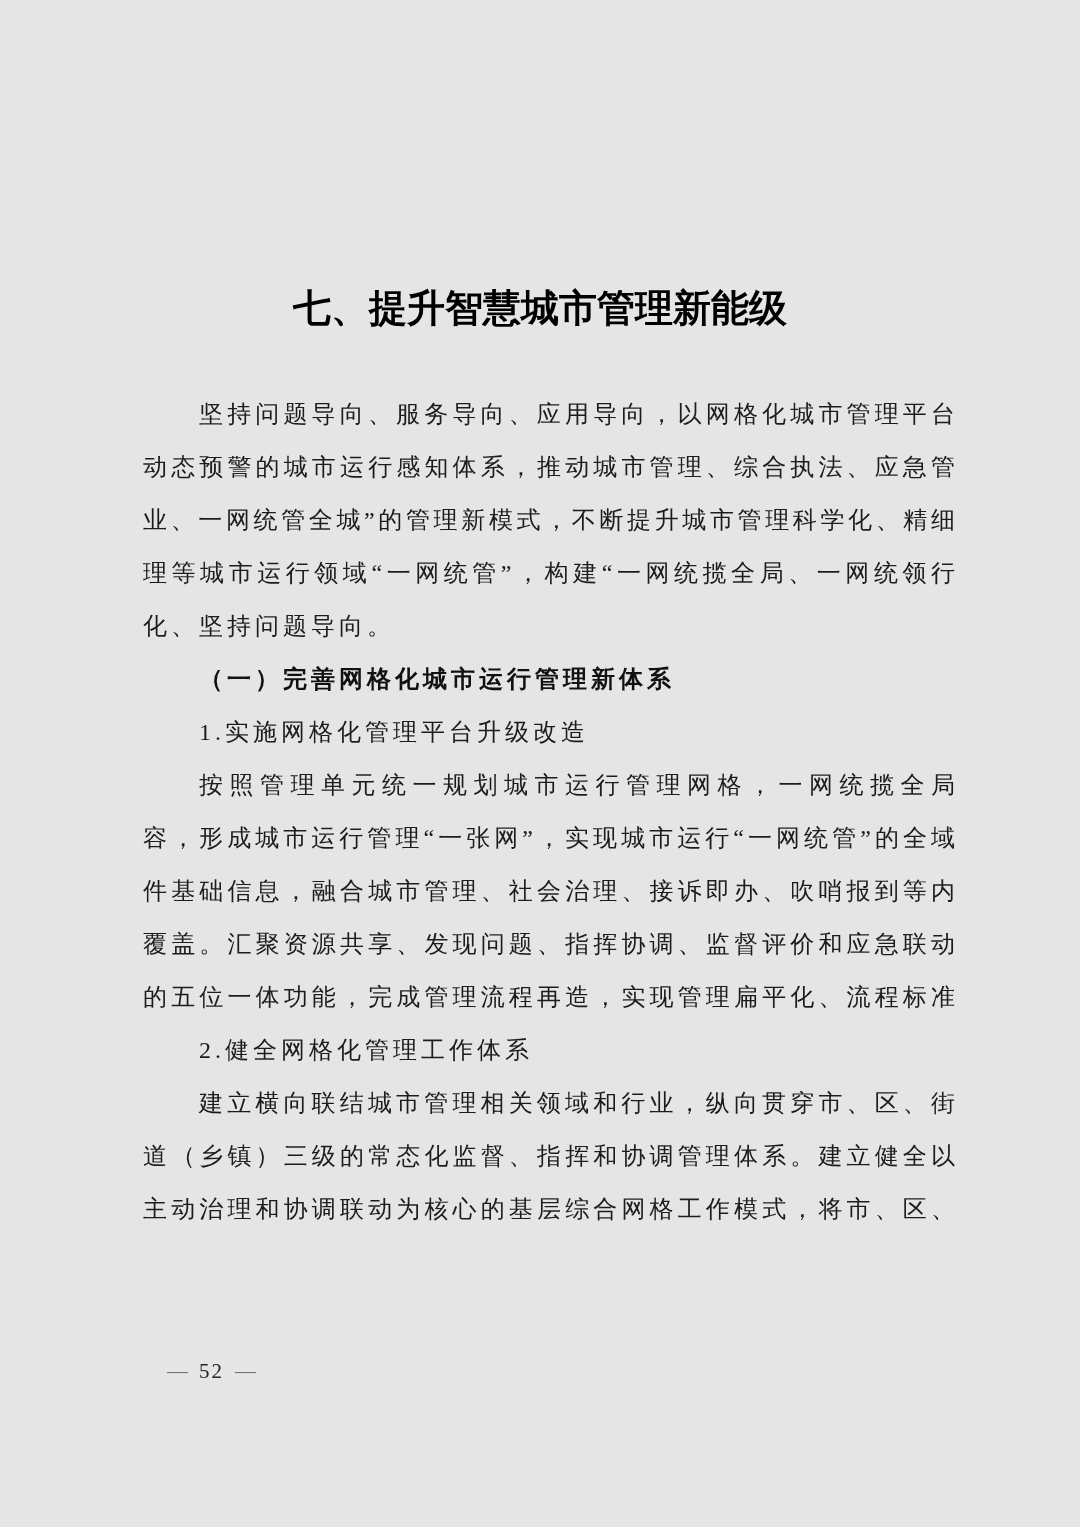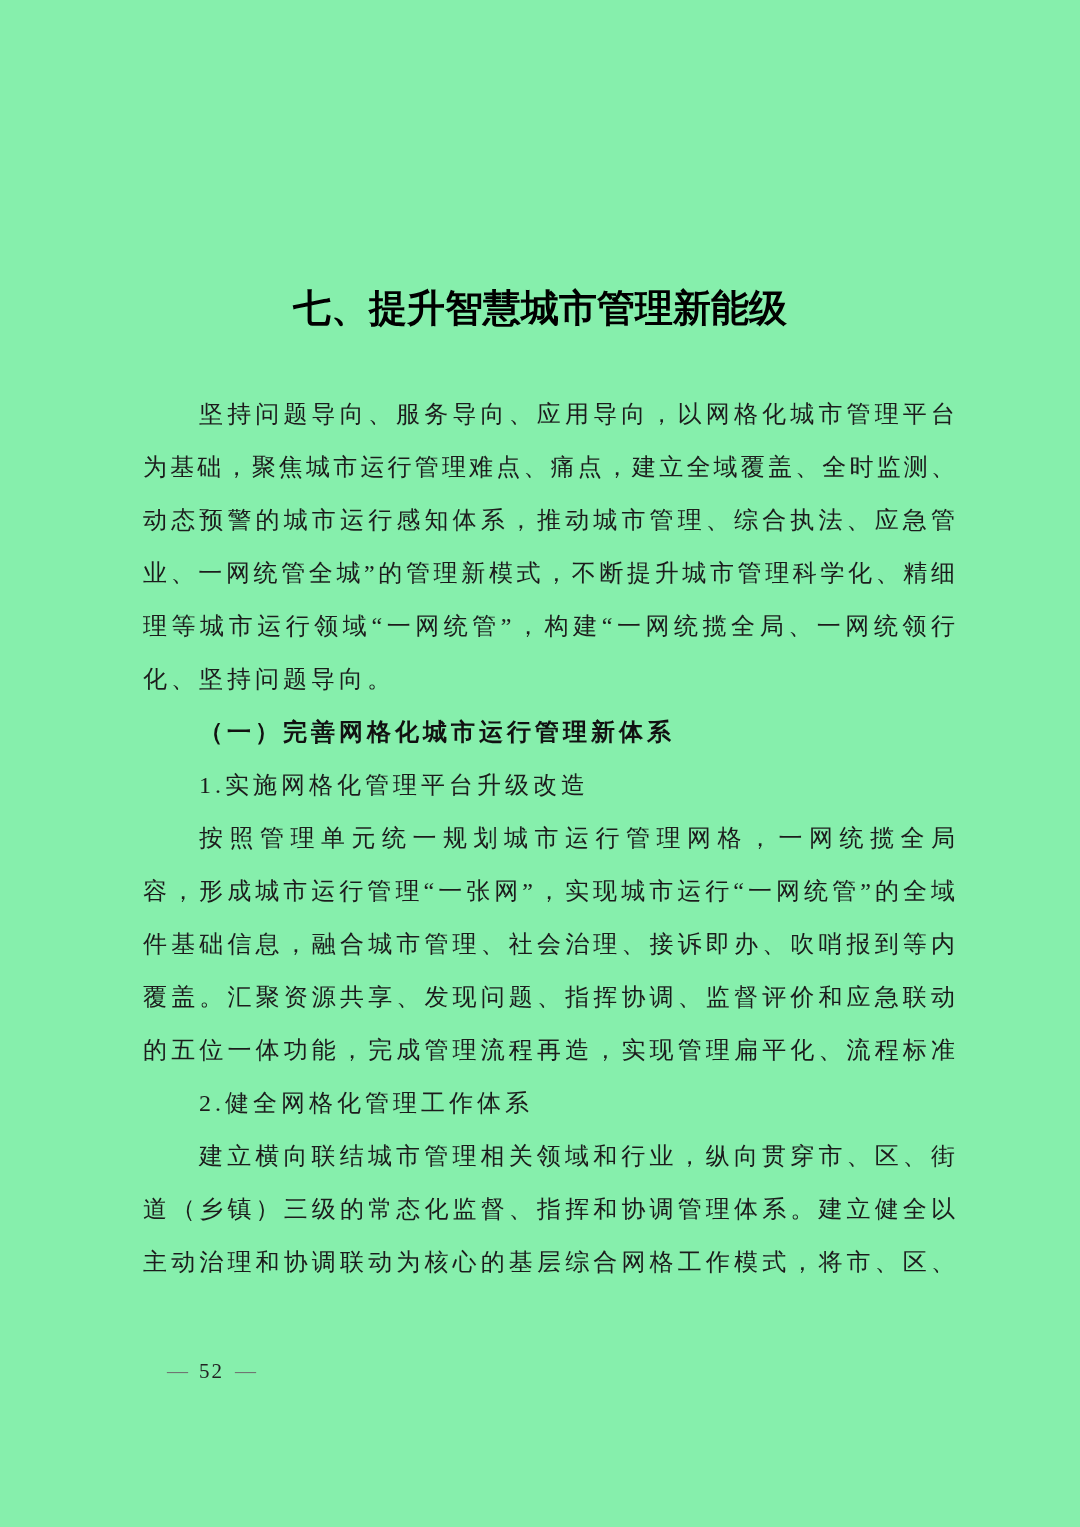--- a/index.html
+++ b/index.html
@@ -11,21 +11,21 @@
     height: 1527px;
     background: #ffffff;
     position: relative;
     overflow: hidden;
     font-family: "Liberation Serif", "DejaVu Serif", serif;
     color: #1c1c1c;
   }
   .sheet {
     position: absolute;
     inset: 0;
-    background: #86efac;
+    background: #e5e5e5;
   }
   .doc-title {
     position: absolute;
     top: 283px;
     left: 0;
     width: 1080px;
     margin: 0;
     text-align: center;
     font-size: 38px;
     line-height: 50px;
@@ -85,21 +85,20 @@
 </style>
 </head>
 <body>
 
 <div class="sheet">
 
   <h1 class="doc-title">七、提升智慧城市管理新能级</h1>
 
   <div class="doc-body">
       <div class="line fill indent">坚持问题导向、服务导向、应用导向，以网格化城市管理平台</div>
-      <div class="line fill">为基础，聚焦城市运行管理难点、痛点，建立全域覆盖、全时监测、</div>
       <div class="line fill">动态预警的城市运行感知体系，推动城市管理、综合执法、应急管</div>
       <div class="line fill">业、一网统管全城”的管理新模式，不断提升城市管理科学化、精细</div>
       <div class="line fill">理等城市运行领域“一网统管”，构建“一网统揽全局、一网统领行</div>
       <div class="line">化、坚持问题导向。</div>
       <div class="line indent heading">（一）完善网格化城市运行管理新体系</div>
       <div class="line indent">1.实施网格化管理平台升级改造</div>
       <div class="line fill indent">按照管理单元统一规划城市运行管理网格，一网统揽全局</div>
       <div class="line fill">容，形成城市运行管理“一张网”，实现城市运行“一网统管”的全域</div>
       <div class="line fill">件基础信息，融合城市管理、社会治理、接诉即办、吹哨报到等内</div>
       <div class="line fill">覆盖。汇聚资源共享、发现问题、指挥协调、监督评价和应急联动</div>

